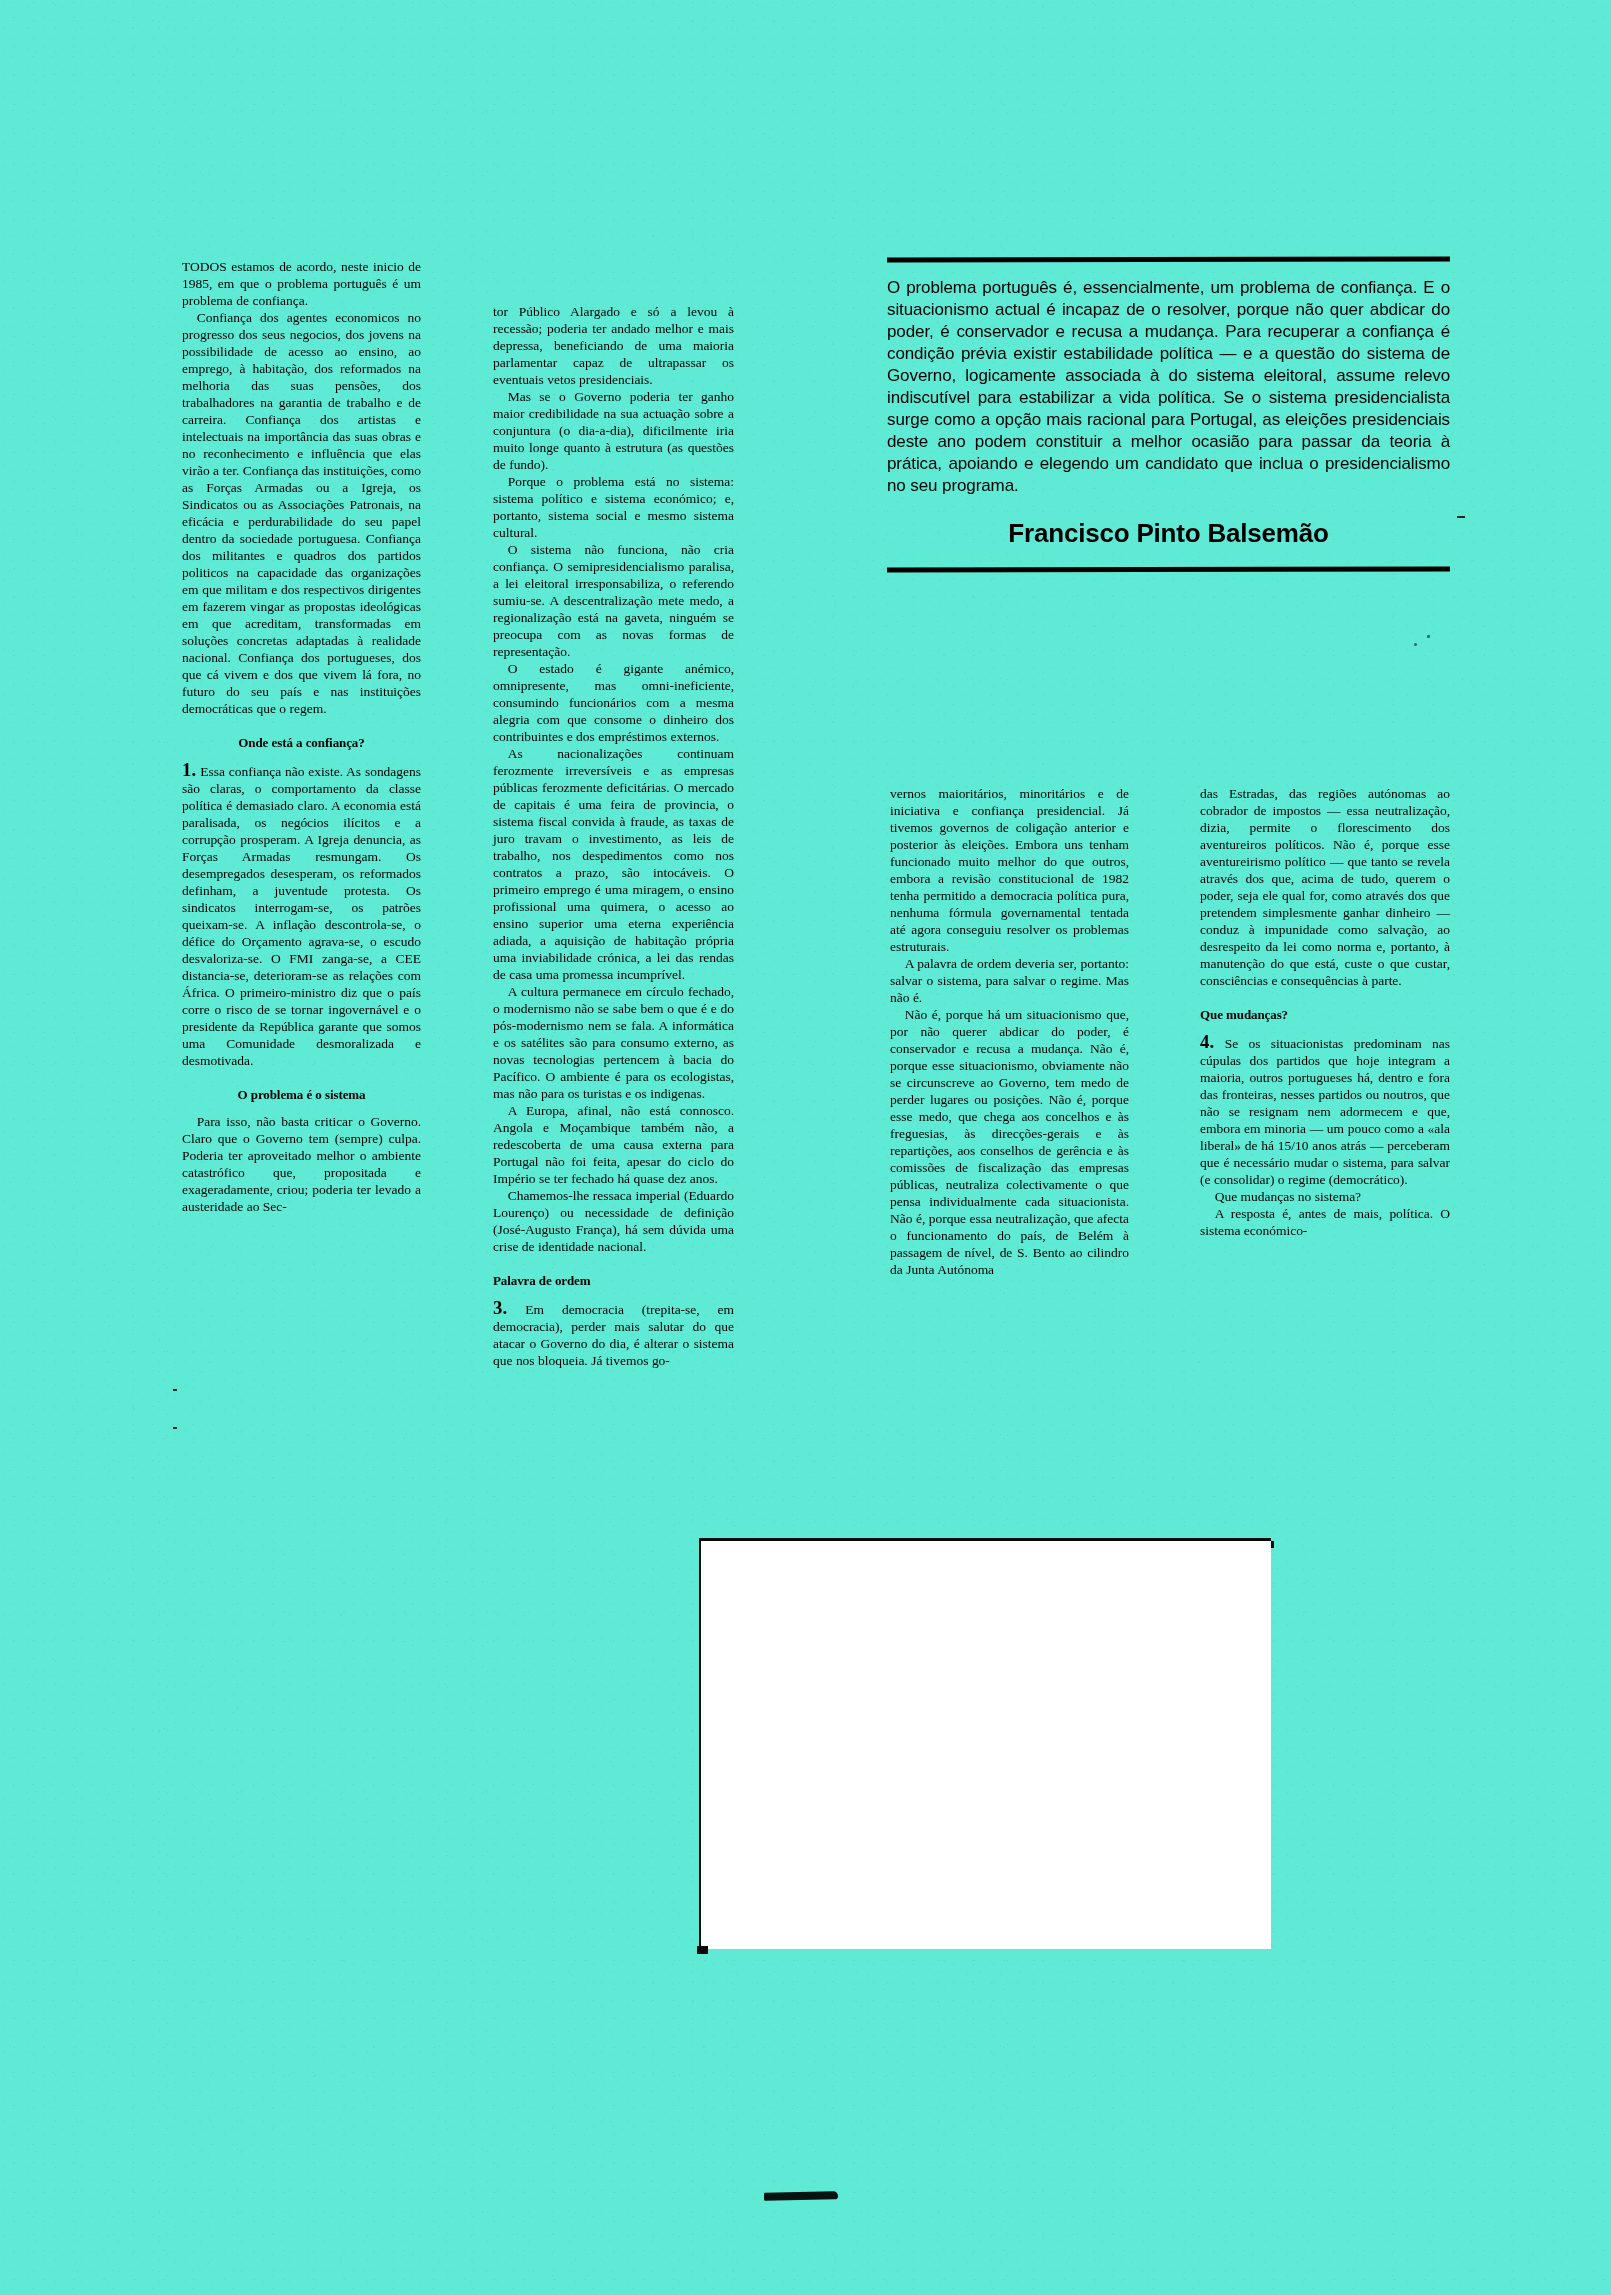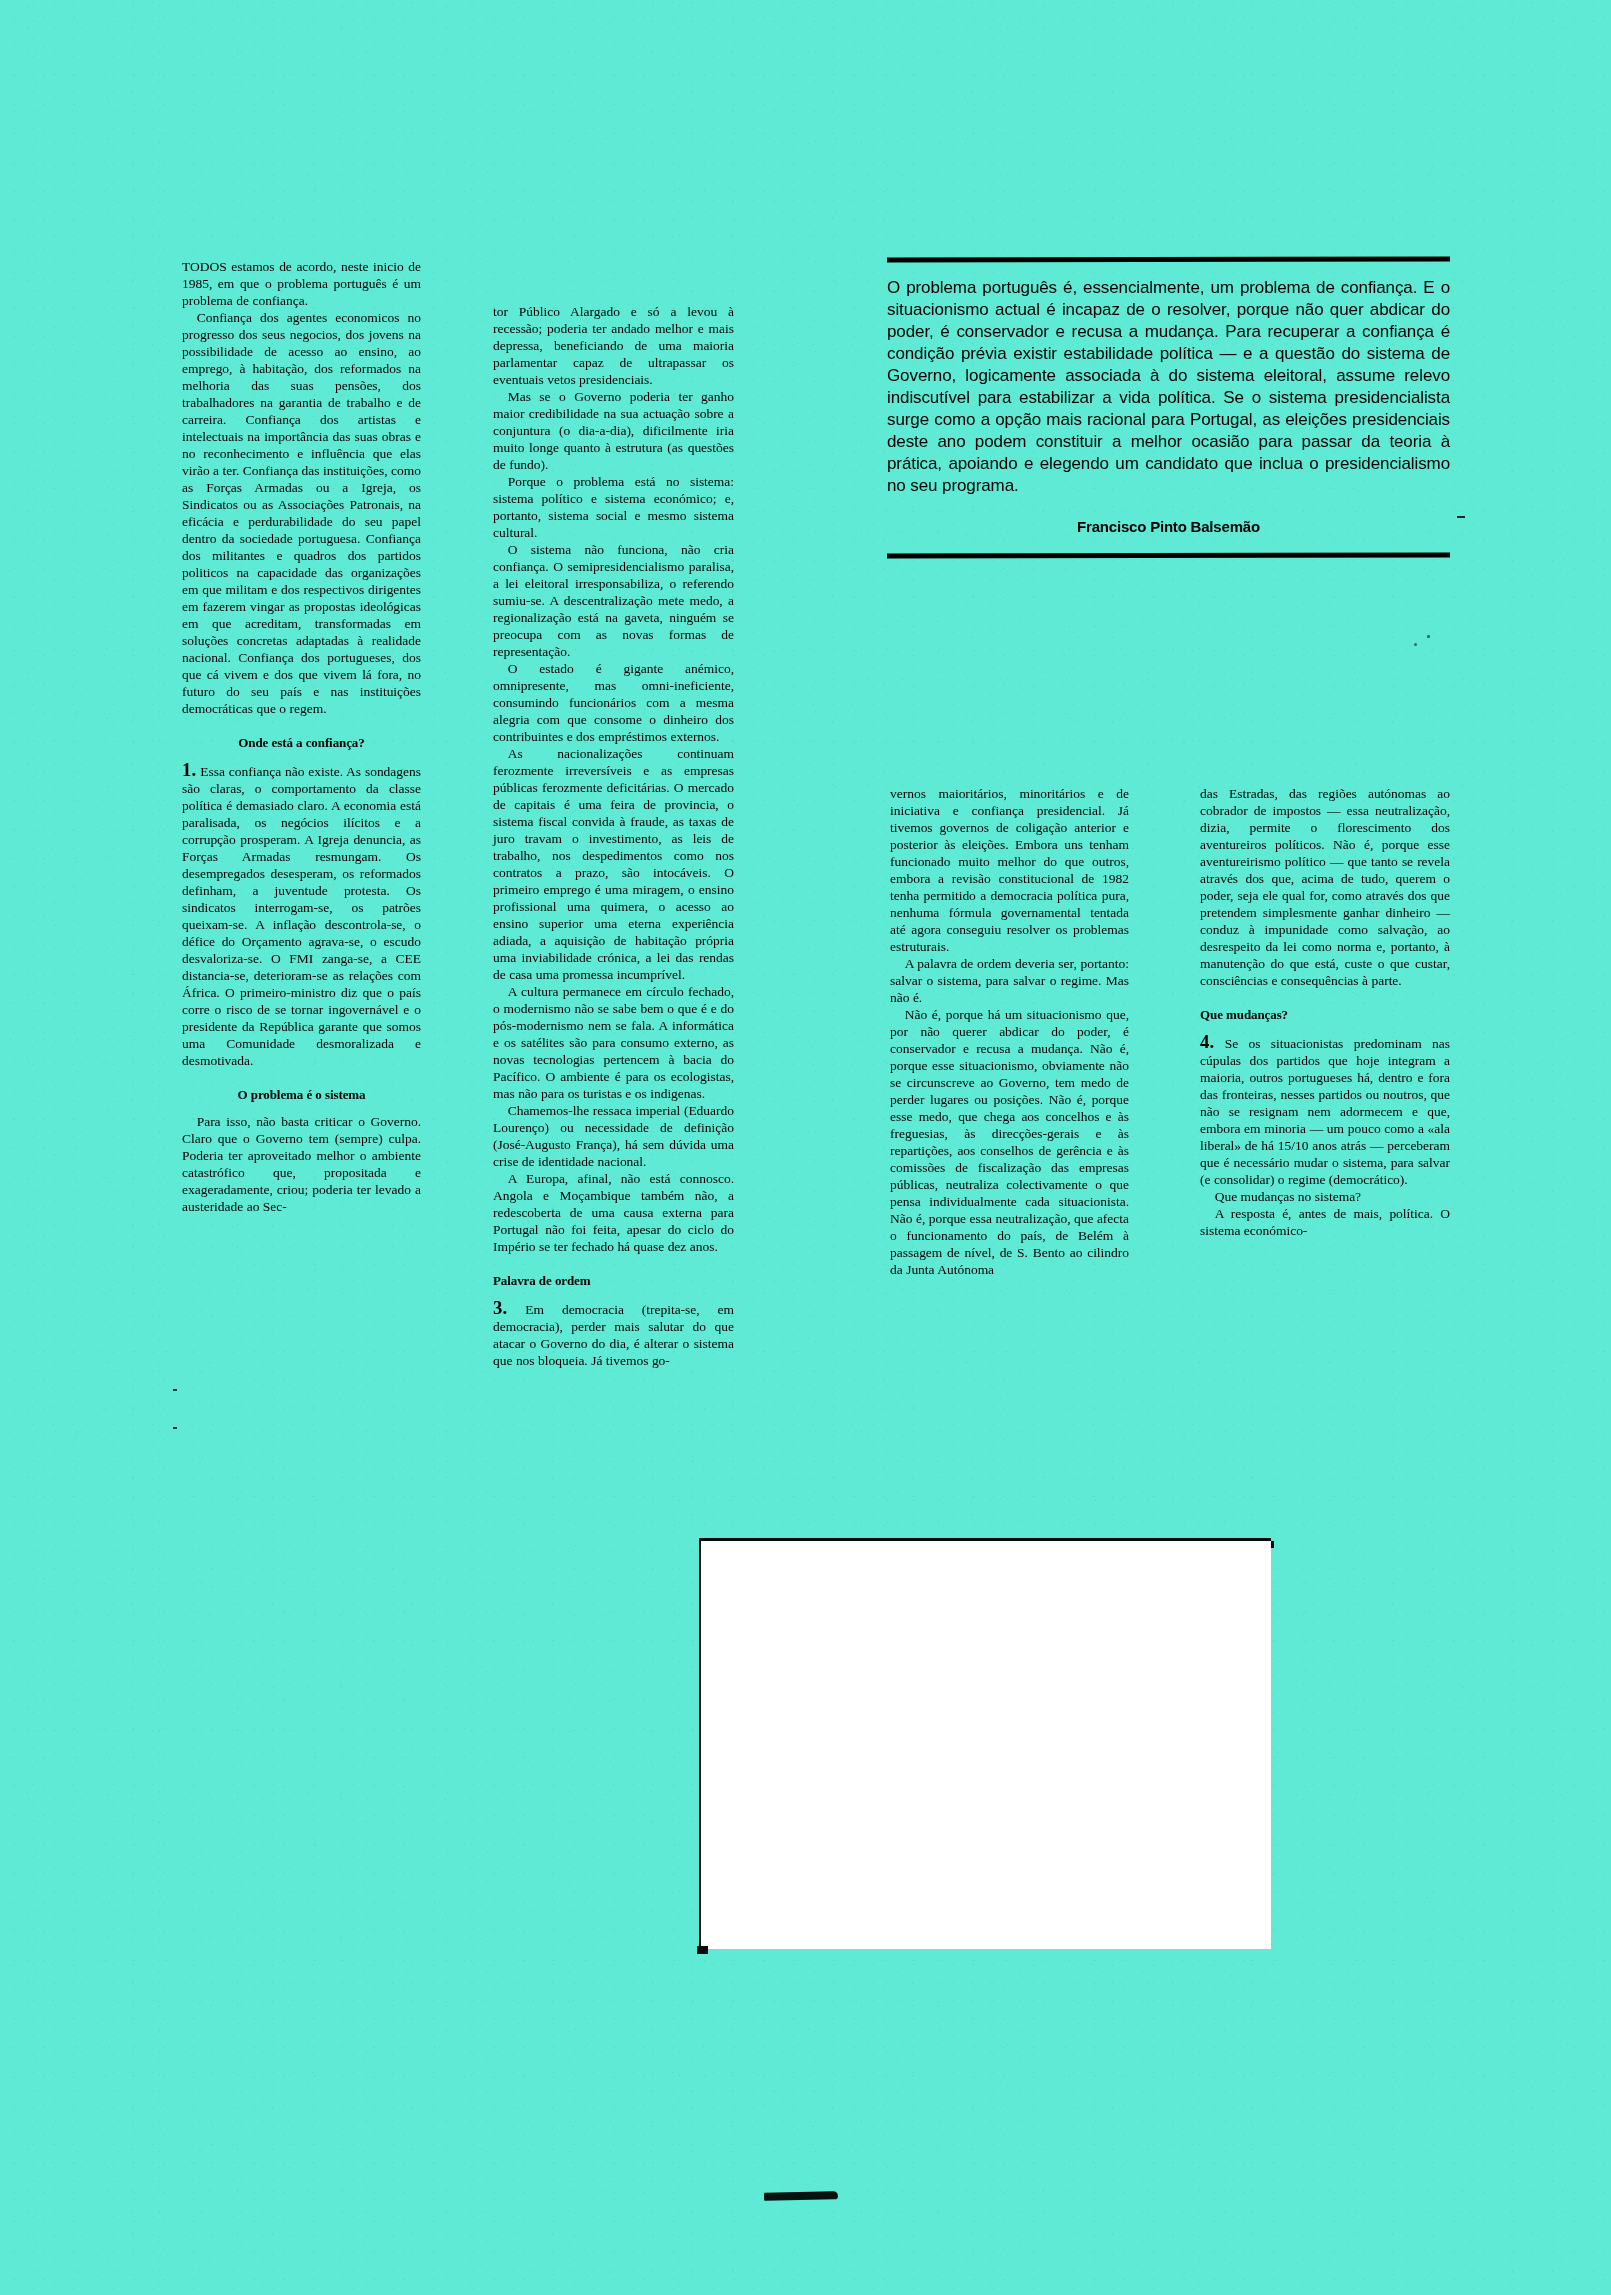--- a/index.html
+++ b/index.html
@@ -113,21 +113,21 @@
     font-size: 17px;
     line-height: 22px;
     text-align: justify;
     text-justify: inter-word;
     letter-spacing: -0.1px;
     filter: contrast(1.18);
   }
   #byline {
     font-family: "Liberation Sans", "DejaVu Sans", sans-serif;
     font-weight: bold;
-    font-size: 15px;
+    font-size: 26px;
     letter-spacing: -0.2px;
     text-align: center;
     margin-top: 21.6px;
     filter: contrast(1.3);
   }
   #intro-rule-bottom {
     width: 100%;
     height: 4.9px;
     background: #000;
     transform: skewY(-0.1deg);
@@ -217,22 +217,22 @@
     </div>
 
     <div class="col" id="col-2">
       <p class="noindent">tor Público Alargado e só a levou à recessão; poderia ter andado melhor e mais depressa, beneficiando de uma maioria parlamentar capaz de ultrapassar os eventuais vetos presidenciais.</p>
       <p>Mas se o Governo poderia ter ganho maior credibilidade na sua actuação sobre a conjuntura (o dia-a-dia), dificilmente iria muito longe quanto à estrutura (as questões de fundo).</p>
       <p>Porque o problema está no sistema: sistema político e sistema económico; e, portanto, sistema social e mesmo sistema cultural.</p>
       <p>O sistema não funciona, não cria confiança. O semipresidencialismo paralisa, a lei eleitoral irresponsabiliza, o referendo sumiu-se. A descentralização mete medo, a regionalização está na gaveta, ninguém se preocupa com as novas formas de representação.</p>
       <p>O estado é gigante anémico, omnipresente, mas omni-ineficiente, consumindo funcionários com a mesma alegria com que consome o dinheiro dos contribuintes e dos empréstimos externos.</p>
       <p>As nacionalizações continuam ferozmente irreversíveis e as empresas públicas ferozmente deficitárias. O mercado de capitais é uma feira de provincia, o sistema fiscal convida à fraude, as taxas de juro travam o investimento, as leis de trabalho, nos despedimentos como nos contratos a prazo, são intocáveis. O primeiro emprego é uma miragem, o ensino profissional uma quimera, o acesso ao ensino superior uma eterna experiência adiada, a aquisição de habitação própria uma inviabilidade crónica, a lei das rendas de casa uma promessa incumprível.</p>
       <p>A cultura permanece em círculo fechado, o modernismo não se sabe bem o que é e do pós-modernismo nem se fala. A informática e os satélites são para consumo externo, as novas tecnologias pertencem à bacia do Pacífico. O ambiente é para os ecologistas, mas não para os turistas e os indigenas.</p>
+      <p>A Europa, afinal, não está connosco. Angola e Moçambique também não, a redescoberta de uma causa externa para Portugal não foi feita, apesar do ciclo do Império se ter fechado há quase dez anos.</p>
       <p>Chamemos-lhe ressaca imperial (Eduardo Lourenço) ou necessidade de definição (José-Augusto França), há sem dúvida uma crise de identidade nacional.</p>
-      <p>A Europa, afinal, não está connosco. Angola e Moçambique também não, a redescoberta de uma causa externa para Portugal não foi feita, apesar do ciclo do Império se ter fechado há quase dez anos.</p>
 
       <h2 class="subhead left">Palavra de ordem</h2>
 
       <p class="noindent"><span class="numlead">3.</span> <span>Em democracia (trepita-se, em democracia), perder mais salutar do que atacar o Governo do dia, é alterar o sistema que nos bloqueia. Já tivemos go-</span></p>
     </div>
 
     <div id="intro-block">
       <div id="intro-rule-top"></div>
       <div id="intro-text">O problema português é, essencialmente, um problema de confiança. E o situacionismo actual é incapaz de o resolver, porque não quer abdicar do poder, é conservador e recusa a mudança. Para recuperar a confiança é condição prévia existir estabilidade política — e a questão do sistema de Governo, logicamente associada à do sistema eleitoral, assume relevo indiscutível para estabilizar a vida política. Se o sistema presidencialista surge como a opção mais racional para Portugal, as eleições presidenciais deste ano podem constituir a melhor ocasião para passar da teoria à prática, apoiando e elegendo um candidato que inclua o presidencialismo no seu programa.</div>
       <div id="byline">Francisco Pinto Balsemão</div>

